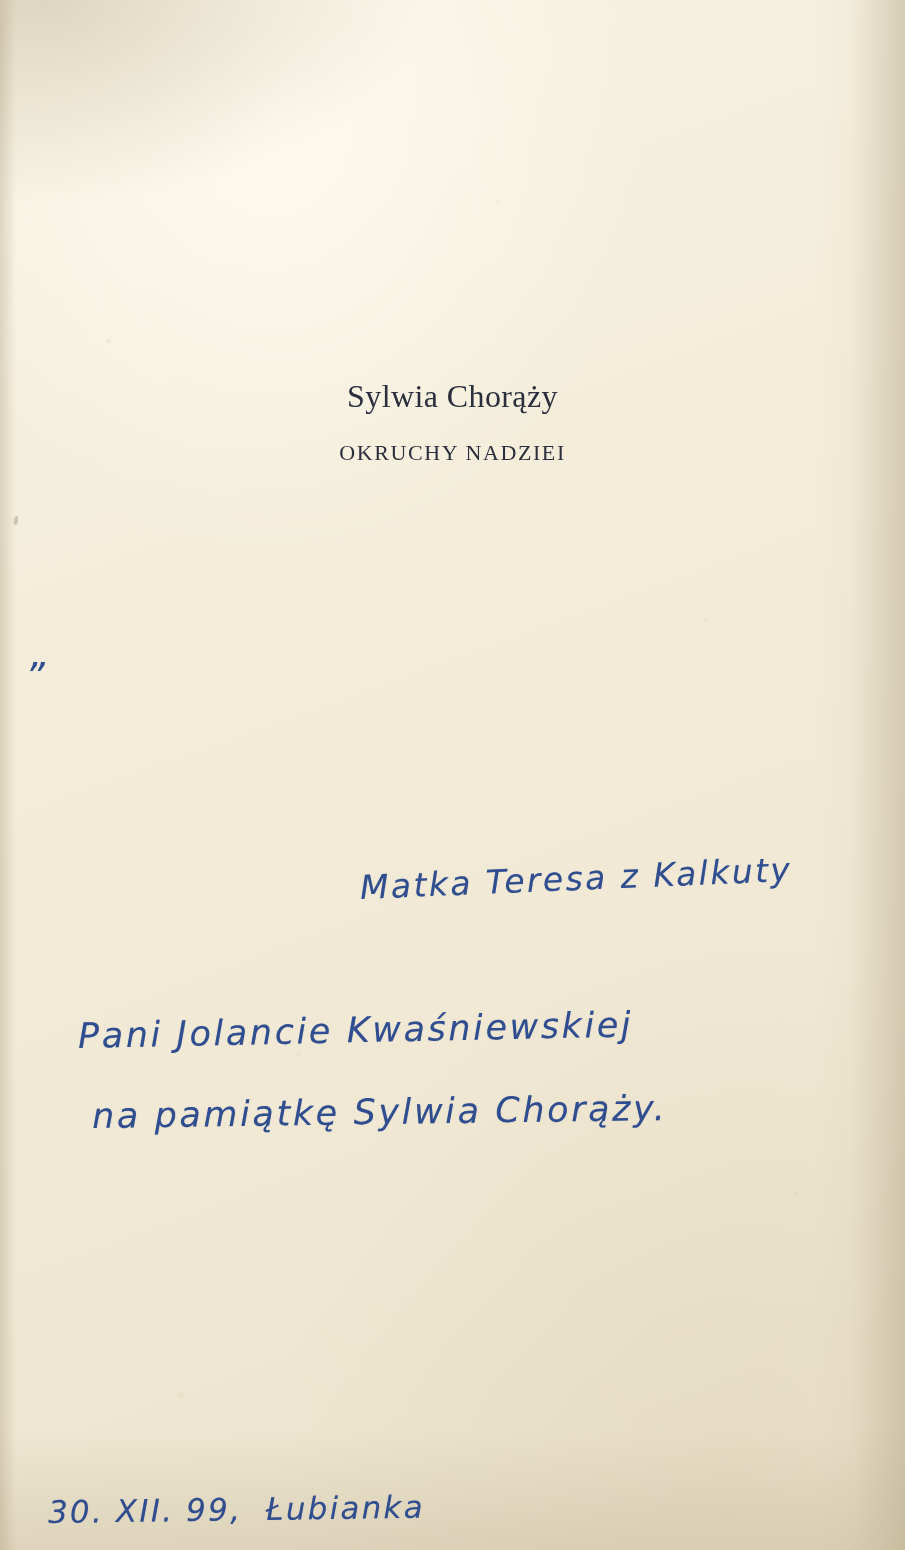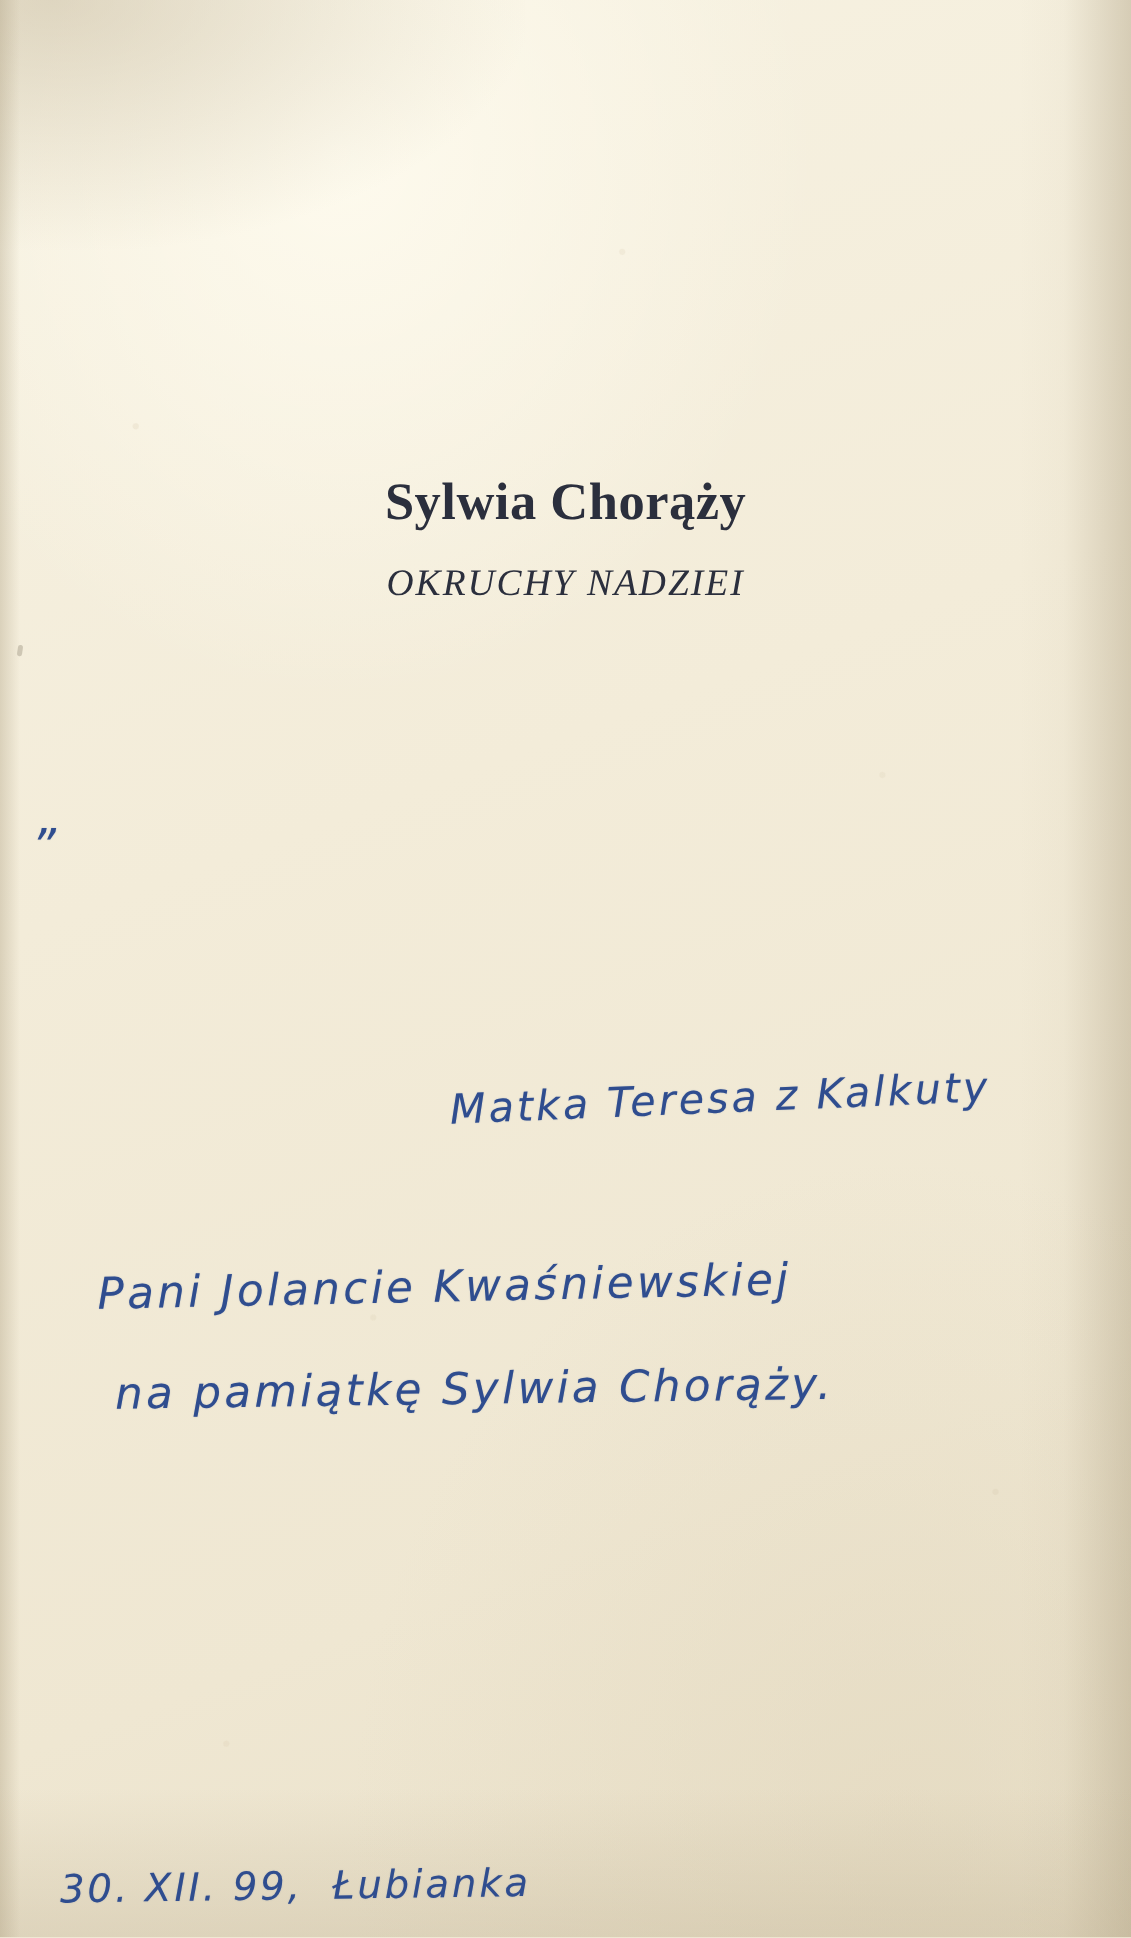--- a/index.html
+++ b/index.html
@@ -77,30 +77,29 @@
   
   .printed {
     position: absolute;
     left: 0;
     right: 0;
     text-align: center;
     color: #2b2f3d;
   }
   .author {
     top: 378px;
-    font-size: 42px;
+    font-size: 32px;
     letter-spacing: .4px;
-    font-weight: 700;
+    font-weight: 400;
   }
   .book-title {
-    top: 450px;
-    font-size: 30px;
+    top: 440px;
+    font-size: 22px;
     letter-spacing: 1.6px;
     font-weight: 400;
-    font-style: italic;
   }
 
   
   .hand {
     position: absolute;
     color: #2f4d8f;
     font-family: "DejaVu Sans", sans-serif;
     font-style: italic;
     font-weight: 300;
     letter-spacing: 2.2px;

